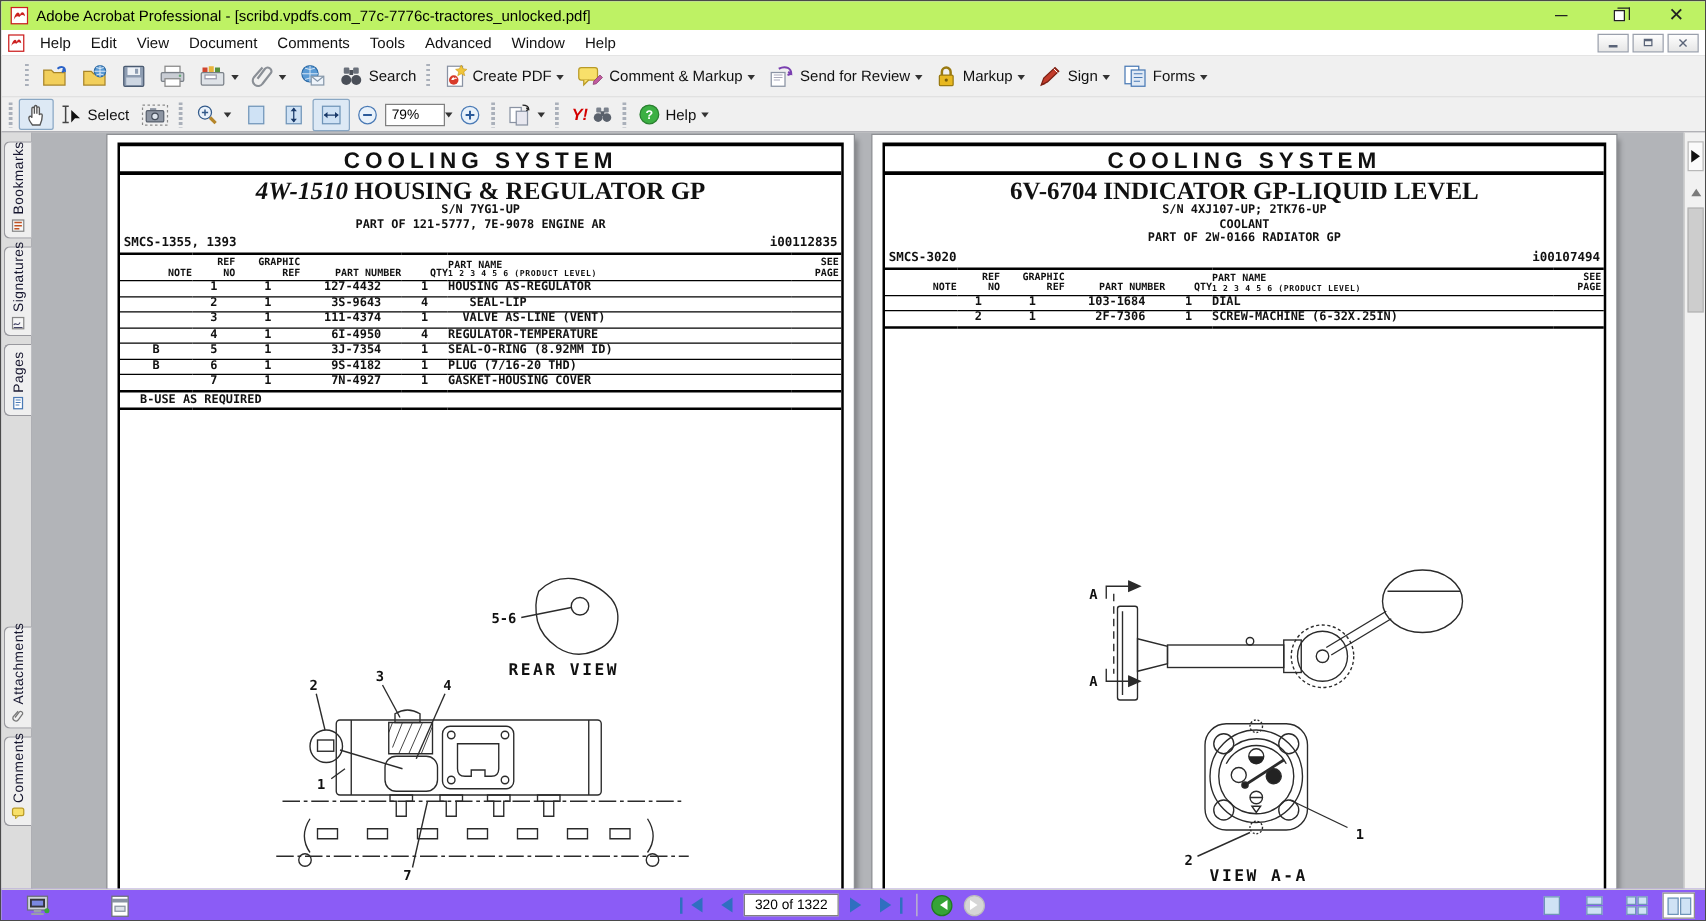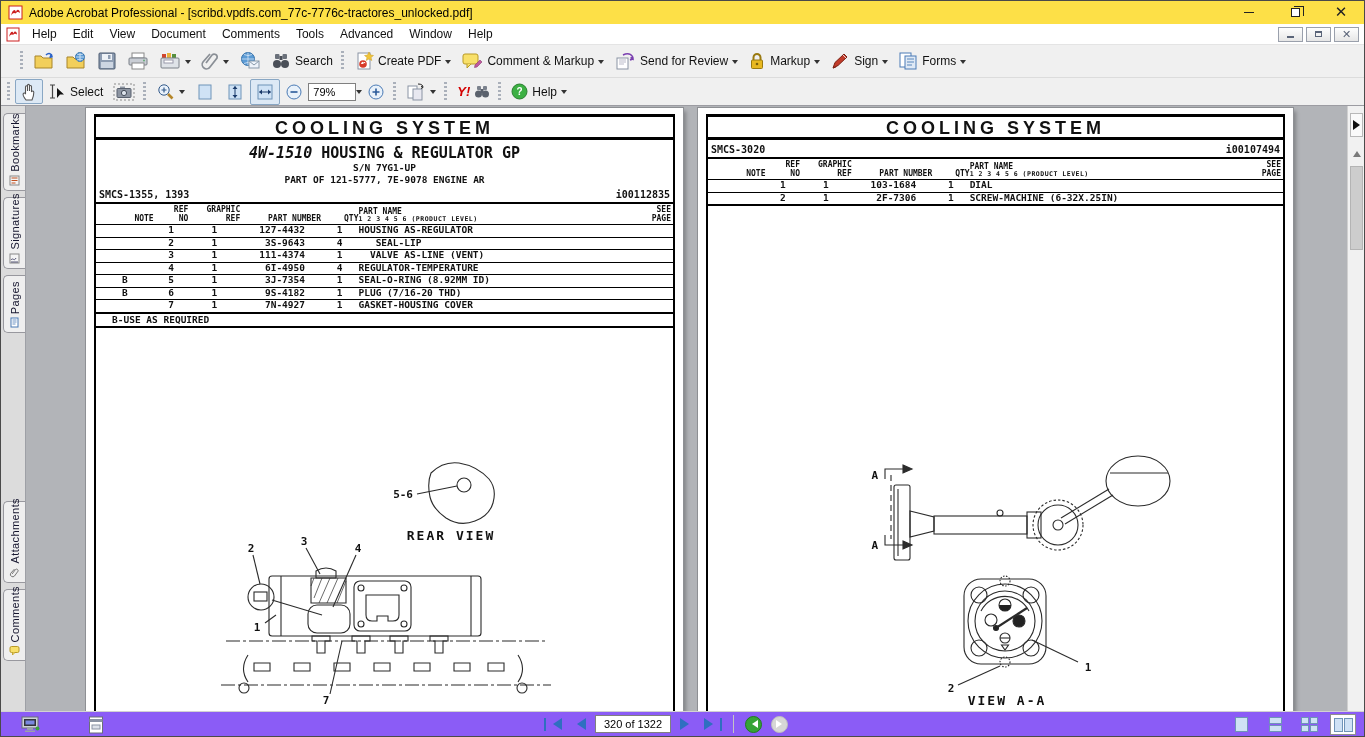--- a/index.html
+++ b/index.html
@@ -2,21 +2,21 @@
 <html><head>
 <meta charset="utf-8">
 <style>
   html,body{margin:0;padding:0;background:#888;}
   .app{position:relative;width:1365px;height:737px;background:#f0f0f0;overflow:hidden;
        font-family:"Liberation Sans",sans-serif;color:#111;font-size:12px;
        border:1px solid #4a4a4a;box-sizing:border-box;}
   .app *{box-sizing:border-box;}
 
   
-  .titlebar{position:absolute;top:0;left:0;right:0;height:23px;background:#fde047;display:flex;align-items:center;}
+  .titlebar{position:absolute;top:0;left:0;right:0;height:23px;background:#bef264;display:flex;align-items:center;}
   .titlebar .appicon{margin:0 6px 0 7px;display:flex;}
   .titletext{font-size:12px;color:#000;}
   .wincontrols{margin-left:auto;display:flex;height:100%;}
   .wbtn{width:46px;display:flex;align-items:center;justify-content:center;color:#222;}
   .glyph-min{width:10px;height:1px;background:#222;}
   .glyph-max{width:9px;height:9px;border:1px solid #222;position:relative;background:#fff;}
   .glyph-max:before{content:"";position:absolute;left:2px;top:-3px;width:9px;height:9px;border:1px solid #222;border-bottom:none;border-left:none;}
   .glyph-close{font-size:15px;line-height:15px;font-family:"DejaVu Sans",sans-serif;}
 
   
@@ -56,21 +56,21 @@
   .tri-up-gray{width:0;height:0;border:4px solid transparent;border-bottom:6px solid #7a7a7a;margin-top:-4px;}
   .thumb{position:absolute;left:2px;top:60px;width:13px;height:84px;background:#cdcdcd;border:1px solid #b4b4b4;}
 
   
   .page{position:absolute;top:2px;height:606px;background:#fff;overflow:hidden;box-shadow:0 0 0 1px #8e9094,3px 3px 4px rgba(0,0,0,.28);}
   .pageL{left:59px;width:597px;}
   .pageR{left:671px;width:595px;}
   .pframe{position:absolute;left:8px;right:8px;top:6px;height:650px;border:2px solid #000;border-top-width:3px;}
   .pbanner{height:23px;line-height:22px;border-bottom:3px solid #000;text-align:center;font-weight:bold;font-size:18px;letter-spacing:4px;}
   .phead{text-align:center;font-family:"DejaVu Sans Mono",monospace;font-weight:bold;padding-top:4px;}
-  .ptitle{font-size:15px;line-height:18px;}
+  .ptitle{font-size:20px;line-height:18px;font-family:Liberation Serif, serif;}
   .pageL .model{font-style:italic;}
   .psub{font-size:9.5px;line-height:11.5px;}
   .psmcs{display:flex;justify-content:space-between;font-family:"DejaVu Sans Mono",monospace;font-weight:bold;font-size:10px;padding:4px 3px 2px;}
   table.ptable{width:100%;border-collapse:collapse;table-layout:fixed;border-top:2px solid #000;border-bottom:2px solid #000;
         font-family:"DejaVu Sans Mono",monospace;font-weight:bold;}
   .ptable th{font-size:8px;line-height:8.5px;white-space:pre-line;vertical-align:bottom;padding:2px 0 1px;font-weight:bold;text-align:right;}
   .ptable th.h-name{text-align:left;}
   .ptable th.h-see{text-align:right;padding-right:2px;}
   .plevel{font-size:6.5px;line-height:7px;letter-spacing:.5px;}
   .ptable td{font-size:9.5px;line-height:10.5px;padding:0 0 1px;border-top:1px solid #000;}
@@ -576,20 +576,26 @@
             <text x="131" y="186" text-anchor="middle">1</text>
             <text x="200" y="259" text-anchor="middle">7</text>
             <text class="viewlbl" x="290" y="282" text-anchor="middle">FRONT VIEW</text>
           </svg>
         </div>
       </section>
 
       <section class="page pageR">
         <div class="pframe">
           <div class="pbanner">COOLING SYSTEM</div>
+          <div class="phead">
+            <div class="ptitle"><span class="model">6V-6704</span> <span>INDICATOR GP-LIQUID LEVEL</span></div>
+            <div class="psub">S/N 4XJ107-UP; 2TK76-UP</div>
+            <div class="psub">COOLANT</div>
+            <div class="psub">PART OF 2W-0166 RADIATOR GP</div>
+          </div>
           <div class="psmcs">
             <span>SMCS-3020</span>
             <span>i00107494</span>
           </div>
           <table class="ptable">
             <colgroup>
                 <col style="width:10%">
                 <col style="width:6%">
                 <col style="width:9%">
                 <col style="width:14%">

